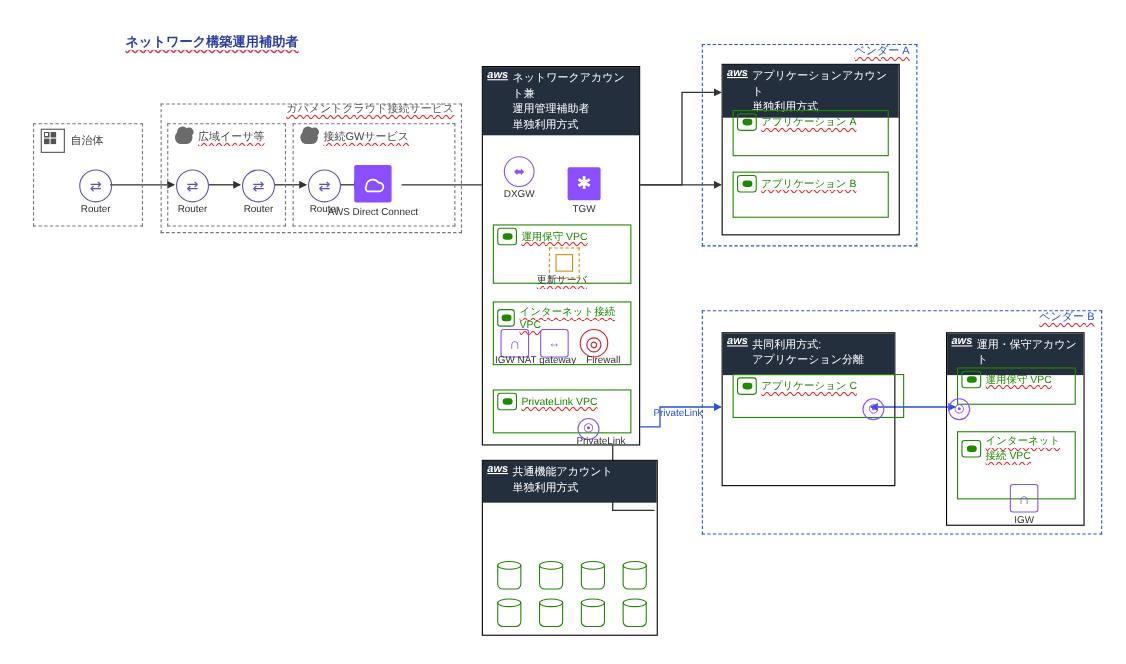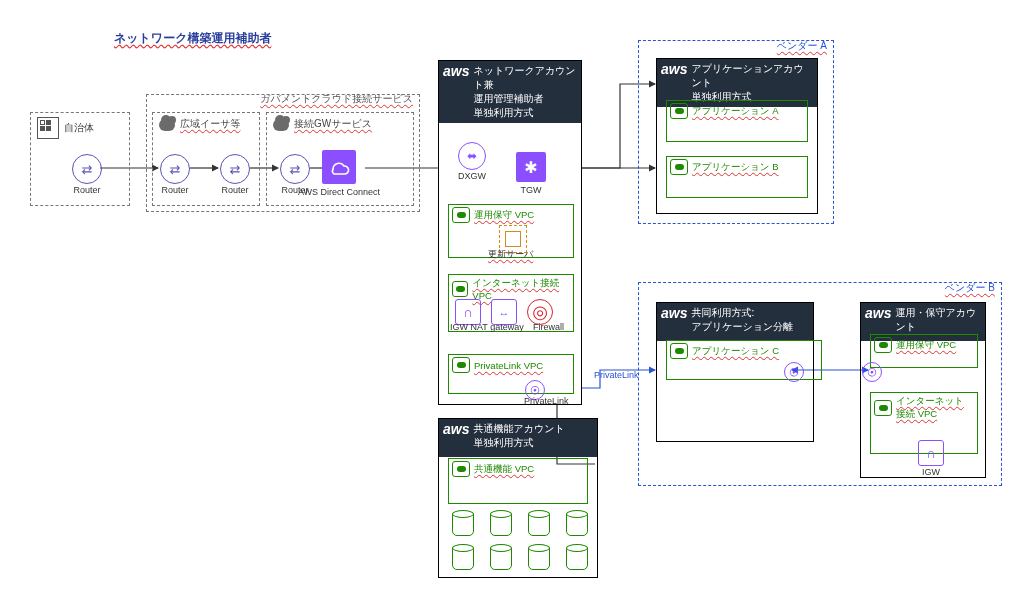--- a/index.html
+++ b/index.html
@@ -1,21 +1,21 @@
 <!DOCTYPE html>
 <html><head>
 <meta charset="utf-8">
 <style>
 html,body{margin:0;padding:0;font-family:"Hiragino Kaku Gothic Pro","Yu Gothic",Meiryo,sans-serif;font-size:10px;background:#fff;color:#222;}
 .canvas{position:relative;width:1024px;height:604px;}
 .box{position:absolute;box-sizing:border-box;}
 .title{position:absolute;font-weight:700;color:#2a3f9d;font-size:12px;}
 .err-underline{text-decoration:underline;text-decoration-style:wavy;text-decoration-color:#d33;text-underline-offset:2px;}
 .aws-header{background:#242f3e;color:#fff;display:flex;align-items:flex-start;gap:4px;padding:3px 4px;font-size:10px;min-height:32px;}
-.aws-header .awslabel{font-weight:700;font-size:14px;font-style:italic;margin-top:-1px;}
+.aws-header .awslabel{font-weight:700;font-size:10px;font-style:italic;margin-top:-1px;text-decoration:underline;}
 .vendor-box{border:1px dashed #2852d8;}
 .vendor-label{position:absolute;top:-2px;right:6px;color:#2852d8;font-size:10px;}
 .cloud-icon{width:16px;height:12px;background:#6b6b6b;border-radius:12px;position:relative;margin-top:2px;}
 .cloud-icon::before,.cloud-icon::after{content:"";position:absolute;background:#6b6b6b;border-radius:50%;}
 .cloud-icon::before{width:10px;height:10px;left:2px;top:-4px;}
 .cloud-icon::after{width:8px;height:8px;left:9px;top:-3px;}
 .vpc-box{border:1px solid #1e8900;position:absolute;box-sizing:border-box;}
 .vpc-head{display:flex;align-items:center;gap:4px;padding:2px 3px;color:#1e8900;font-size:9.5px;}
 .vpc-cloud{width:16px;height:14px;border:1.2px solid #1e8900;border-radius:3px;display:flex;align-items:center;justify-content:center;}
 .vpc-cloud::after{content:"";width:9px;height:6px;background:#1e8900;border-radius:5px;}
@@ -263,26 +263,20 @@
 
 <span class="linklabel" style="left:594px;top:370px;">PrivateLink</span>
 
 <div class="box" style="left:438px;top:418px;width:160px;height:160px;border:1px solid #000;">
   <div class="aws-header">
         <span class="awslabel">aws</span>
         <span style="white-space:pre-line;">共通機能アカウント
 単独利用方式</span>
       </div>
 </div>
-<div class="vpc-box" style="left:448px;top:458px;width:140px;height:46px;">
-  <div class="vpc-head">
-        <span class="vpc-cloud"></span>
-        <span class="err-underline">共通機能 VPC</span>
-      </div>
-</div>
 <div style="position:absolute;left:452px;top:512px;display:grid;grid-template-columns:repeat(4,28px);grid-template-rows:repeat(2,28px);gap:6px 10px;">
   <span class="s3"></span>
       <span class="s3"></span>
       <span class="s3"></span>
       <span class="s3"></span>
   <span class="s3"></span>
       <span class="s3"></span>
       <span class="s3"></span>
       <span class="s3"></span>
 </div>

